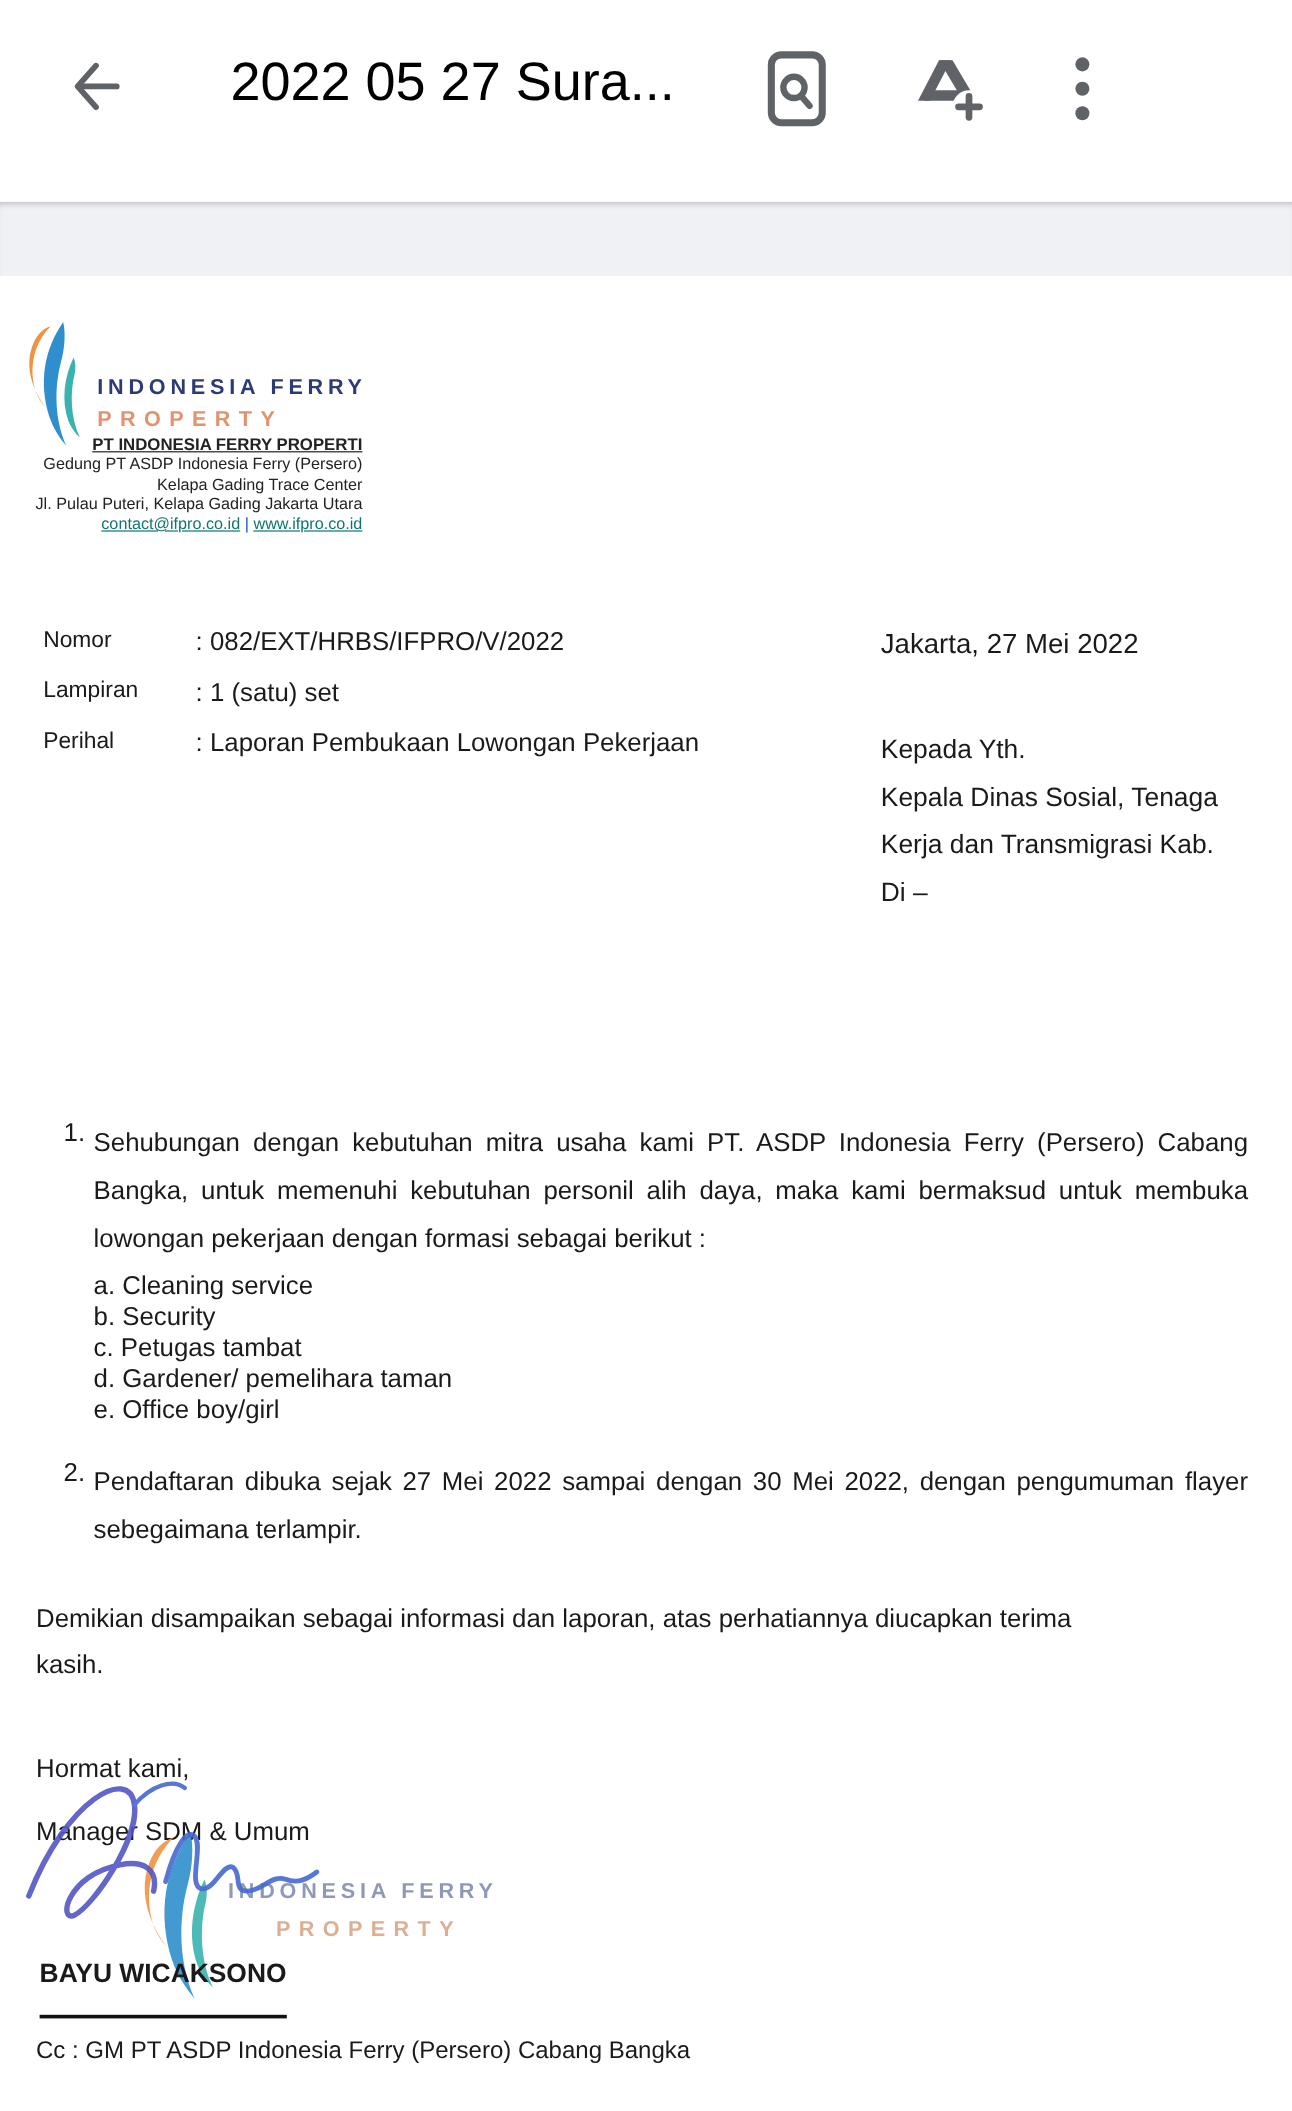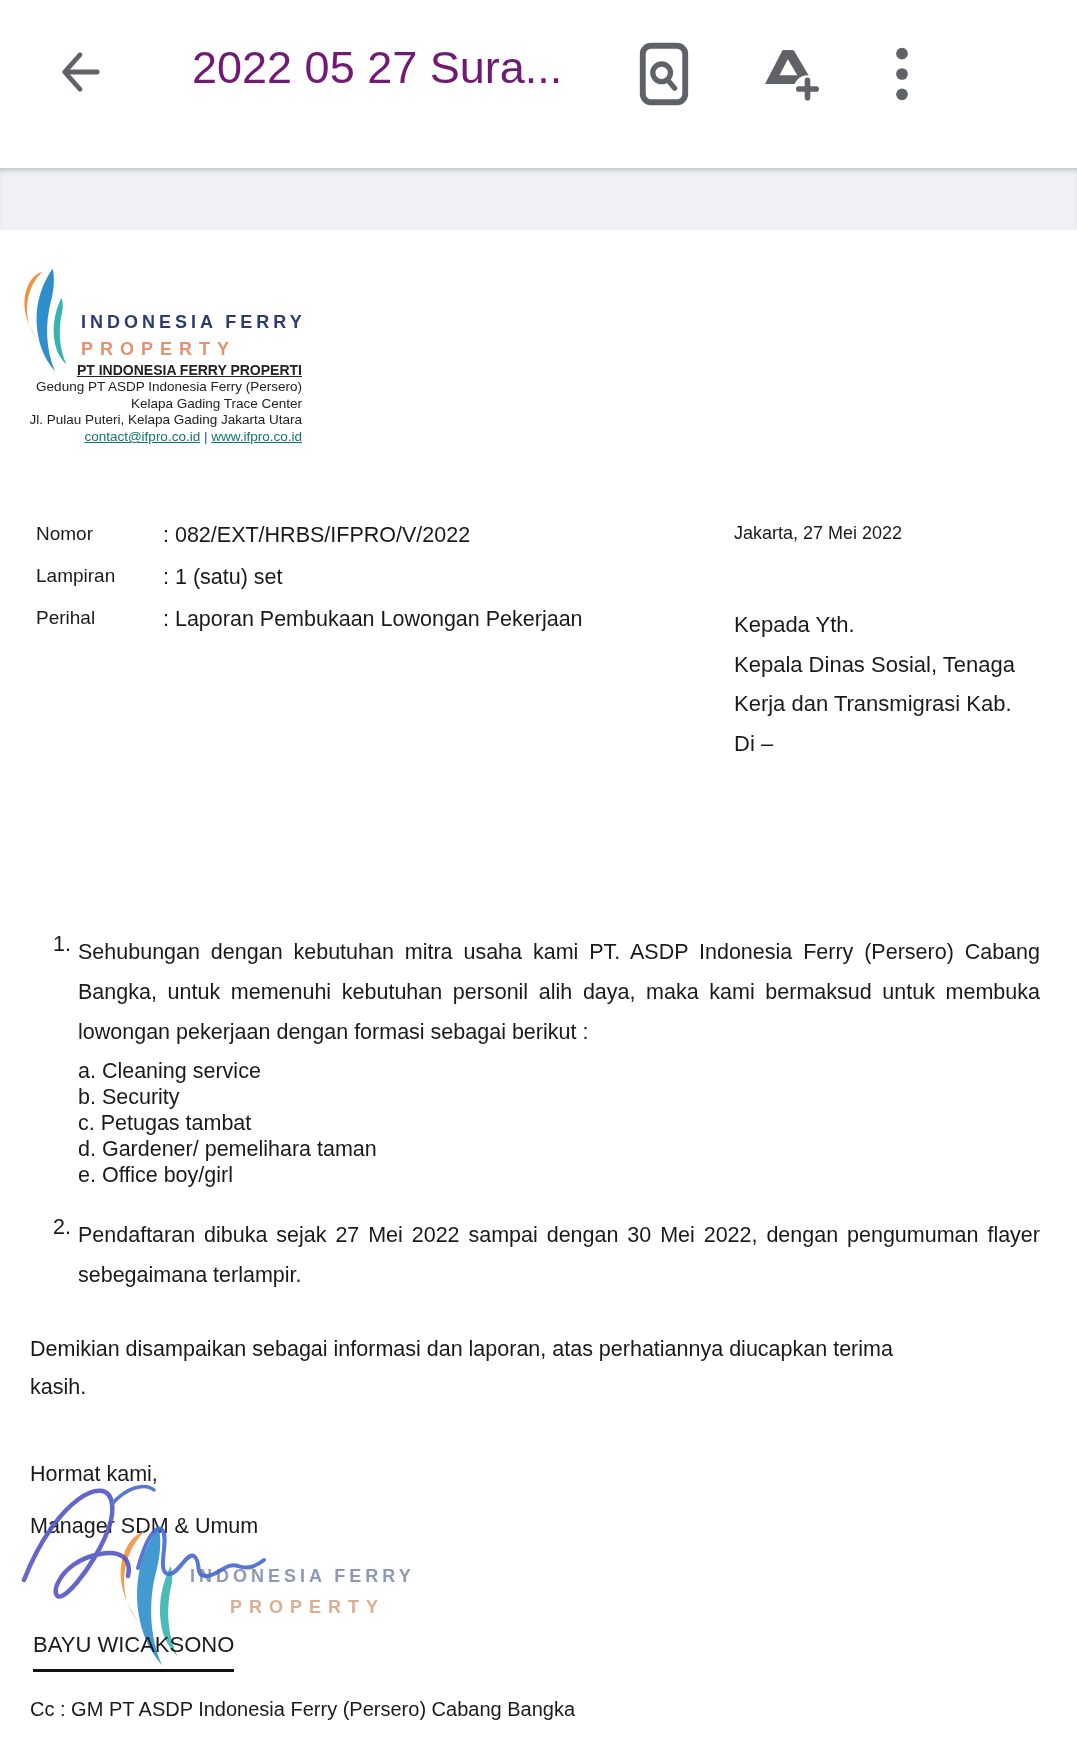--- a/index.html
+++ b/index.html
@@ -1,46 +1,46 @@
 <!DOCTYPE html>
 <html><head>
 <meta charset="utf-8">
 <style>
   html,body{margin:0;padding:0;background:#ffffff;}
   .stage{position:relative;width:1077px;height:1759px;background:#ffffff;overflow:hidden;
          font-family:"Liberation Sans","DejaVu Sans",sans-serif;color:#1a1a1a;}
   
   .appbar{position:absolute;left:0;top:0;width:1077px;height:168px;background:#ffffff;}
   .icon-btn{position:absolute;cursor:pointer;display:flex;align-items:center;justify-content:center;}
-  .appbar-title{position:absolute;left:192px;top:42px;font-size:45px;color:#701a75;white-space:nowrap;}
+  .appbar-title{position:absolute;left:192px;top:42px;font-size:45px;color:#000000;white-space:nowrap;}
   .band{position:absolute;left:0;top:168px;width:1077px;height:62px;background:#eff1f4;
         box-shadow:inset 0 5px 6px -4px rgba(0,0,0,.28);}
   
   .flame{position:absolute;}
   .brand1{position:absolute;left:81px;top:312px;font-size:18px;font-weight:bold;letter-spacing:4px;color:#2e3a74;white-space:nowrap;}
   .brand2{position:absolute;left:81px;top:339px;font-size:18px;font-weight:bold;letter-spacing:7px;color:#e2926e;white-space:nowrap;}
   .head-block{position:absolute;left:0;top:362px;width:302px;text-align:right;font-size:13.5px;color:#222;line-height:16.8px;}
   .head-company{font-weight:bold;text-decoration:underline;font-size:14px;}
   .head-link{color:#0f766e;text-decoration:underline;cursor:pointer;}
   .head-sep{color:#1155cc;}
   
   .meta-label{position:absolute;left:36px;font-size:19px;}
   .meta-value{position:absolute;left:163px;font-size:21.5px;white-space:nowrap;}
-  .city-date{position:absolute;left:734px;top:523px;font-size:18px;white-space:nowrap;}
+  .city-date{position:absolute;left:734px;top:523px;font-size:23px;white-space:nowrap;}
   .recipient{position:absolute;left:734px;top:605px;width:330px;font-size:22px;line-height:39.5px;}
   .recipient .muntok{text-decoration:underline;}
   
   .para{position:absolute;left:30px;width:1010px;font-size:21.5px;}
   .list-num{position:absolute;left:53px;font-size:21.5px;}
   .list-text{position:absolute;left:78px;width:962px;font-size:21.5px;line-height:40px;text-align:justify;}
   .sublist{position:absolute;left:78px;font-size:21.5px;line-height:26px;}
   .signoff{position:absolute;left:30px;font-size:21.5px;}
   .wm-text1{position:absolute;left:190px;top:1566px;font-size:18px;font-weight:bold;letter-spacing:4px;color:#8f99b6;white-space:nowrap;}
   .wm-text2{position:absolute;left:230px;top:1597px;font-size:18px;font-weight:bold;letter-spacing:7px;color:#dcae92;white-space:nowrap;}
-  .signer-name{position:absolute;left:33px;top:1632px;font-size:22px;font-weight:normal;border-bottom:3px solid #111;padding-bottom:11px;}
+  .signer-name{position:absolute;left:33px;top:1632px;font-size:22px;font-weight:bold;border-bottom:3px solid #111;padding-bottom:21px;}
   .cc-line{position:absolute;left:30px;top:1698px;font-size:20px;white-space:nowrap;}
 </style>
 </head>
 <body>
 
 <div class="stage">
 
   <header class="appbar">
     <div class="icon-btn" style="left:52px;top:46px;width:56px;height:56px;">
       <span>

